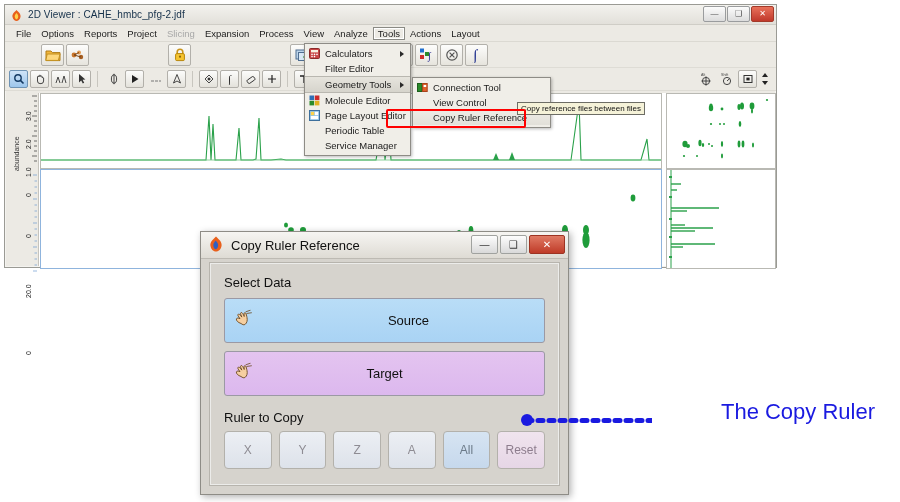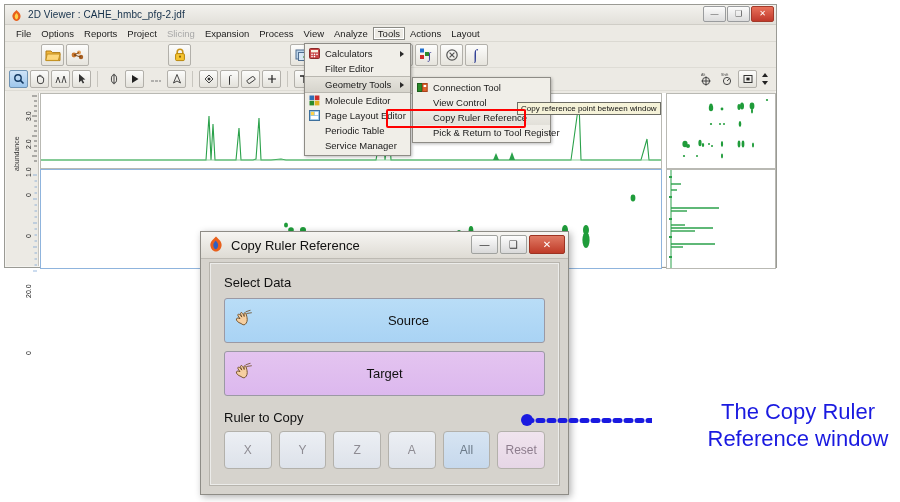--- a/index.html
+++ b/index.html
@@ -555,29 +555,26 @@
           </svg>
       </span>
       <span class="mtext">Connection Tool</span>
     </div>
     <div class="menuitem noicon">
       <span class="mtext">View Control</span>
     </div>
     <div class="menuitem noicon" style="background:linear-gradient(#eeece6,#e2e0d9);">
       <span class="mtext">Copy Ruler Reference</span>
     </div>
-    <div class="menuitem noicon">
-      <span class="mtext">Pick &amp; Return to Tool Register</span>
-    </div>
   </div>
 
   <div id="highlight-box" style="left:381px;top:104px;width:136px;height:15px;"></div>
 
   <div id="tooltip" style="left:512px;top:97px;">
-    <span>Copy reference point between window</span>
+    <span>Copy reference files between files</span>
   </div>
 
 </div>
 
 <div id="dialog">
 
   <div id="dlg-title">
     <span style="width:20px;height:20px;margin-left:6px;position:relative;">
       <svg width="18" height="18" viewBox="0 0 13 13">
         <path d="M6.5 1 C4 3.5 2 5 2.5 8 C3 10.8 5 12 6.5 12 C8 12 10 10.8 10.5 8 C11 5 9 3.5 6.5 1 Z" fill="#e8601c"></path>
@@ -628,14 +625,13 @@
     </div>
   </div>
 </div>
 
 <div id="dot-big"></div>
 <svg id="dotted-line">
   <line x1="0" y1="3.5" x2="125" y2="3.5" stroke="#1a1ae0" stroke-width="5" stroke-dasharray="5 6" stroke-linecap="round"></line>
 </svg>
 <div id="callout">
   <div>The Copy Ruler</div>
-  <div>Reference window</div>
 </div>
 
 </body></html>

